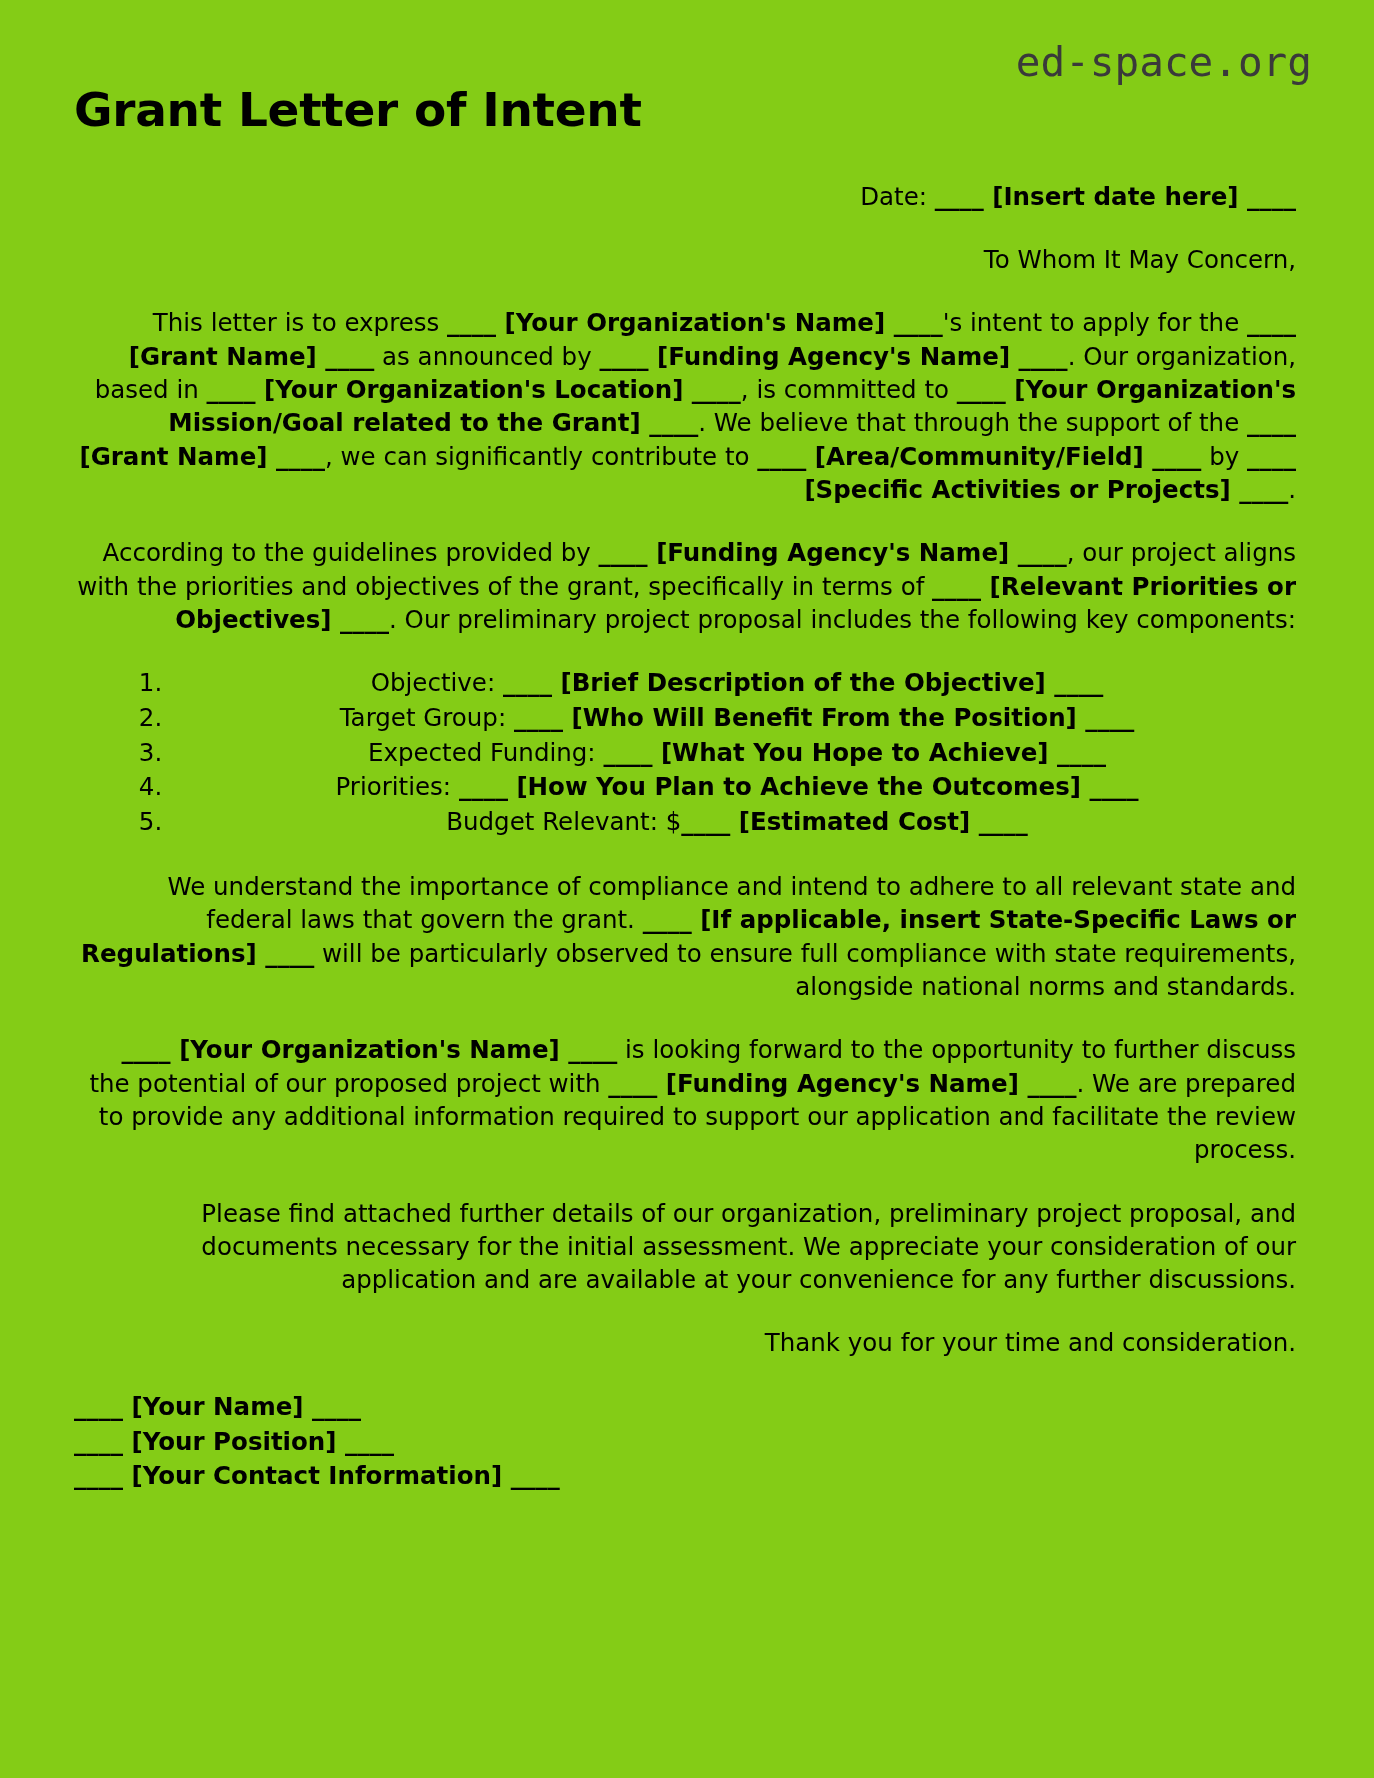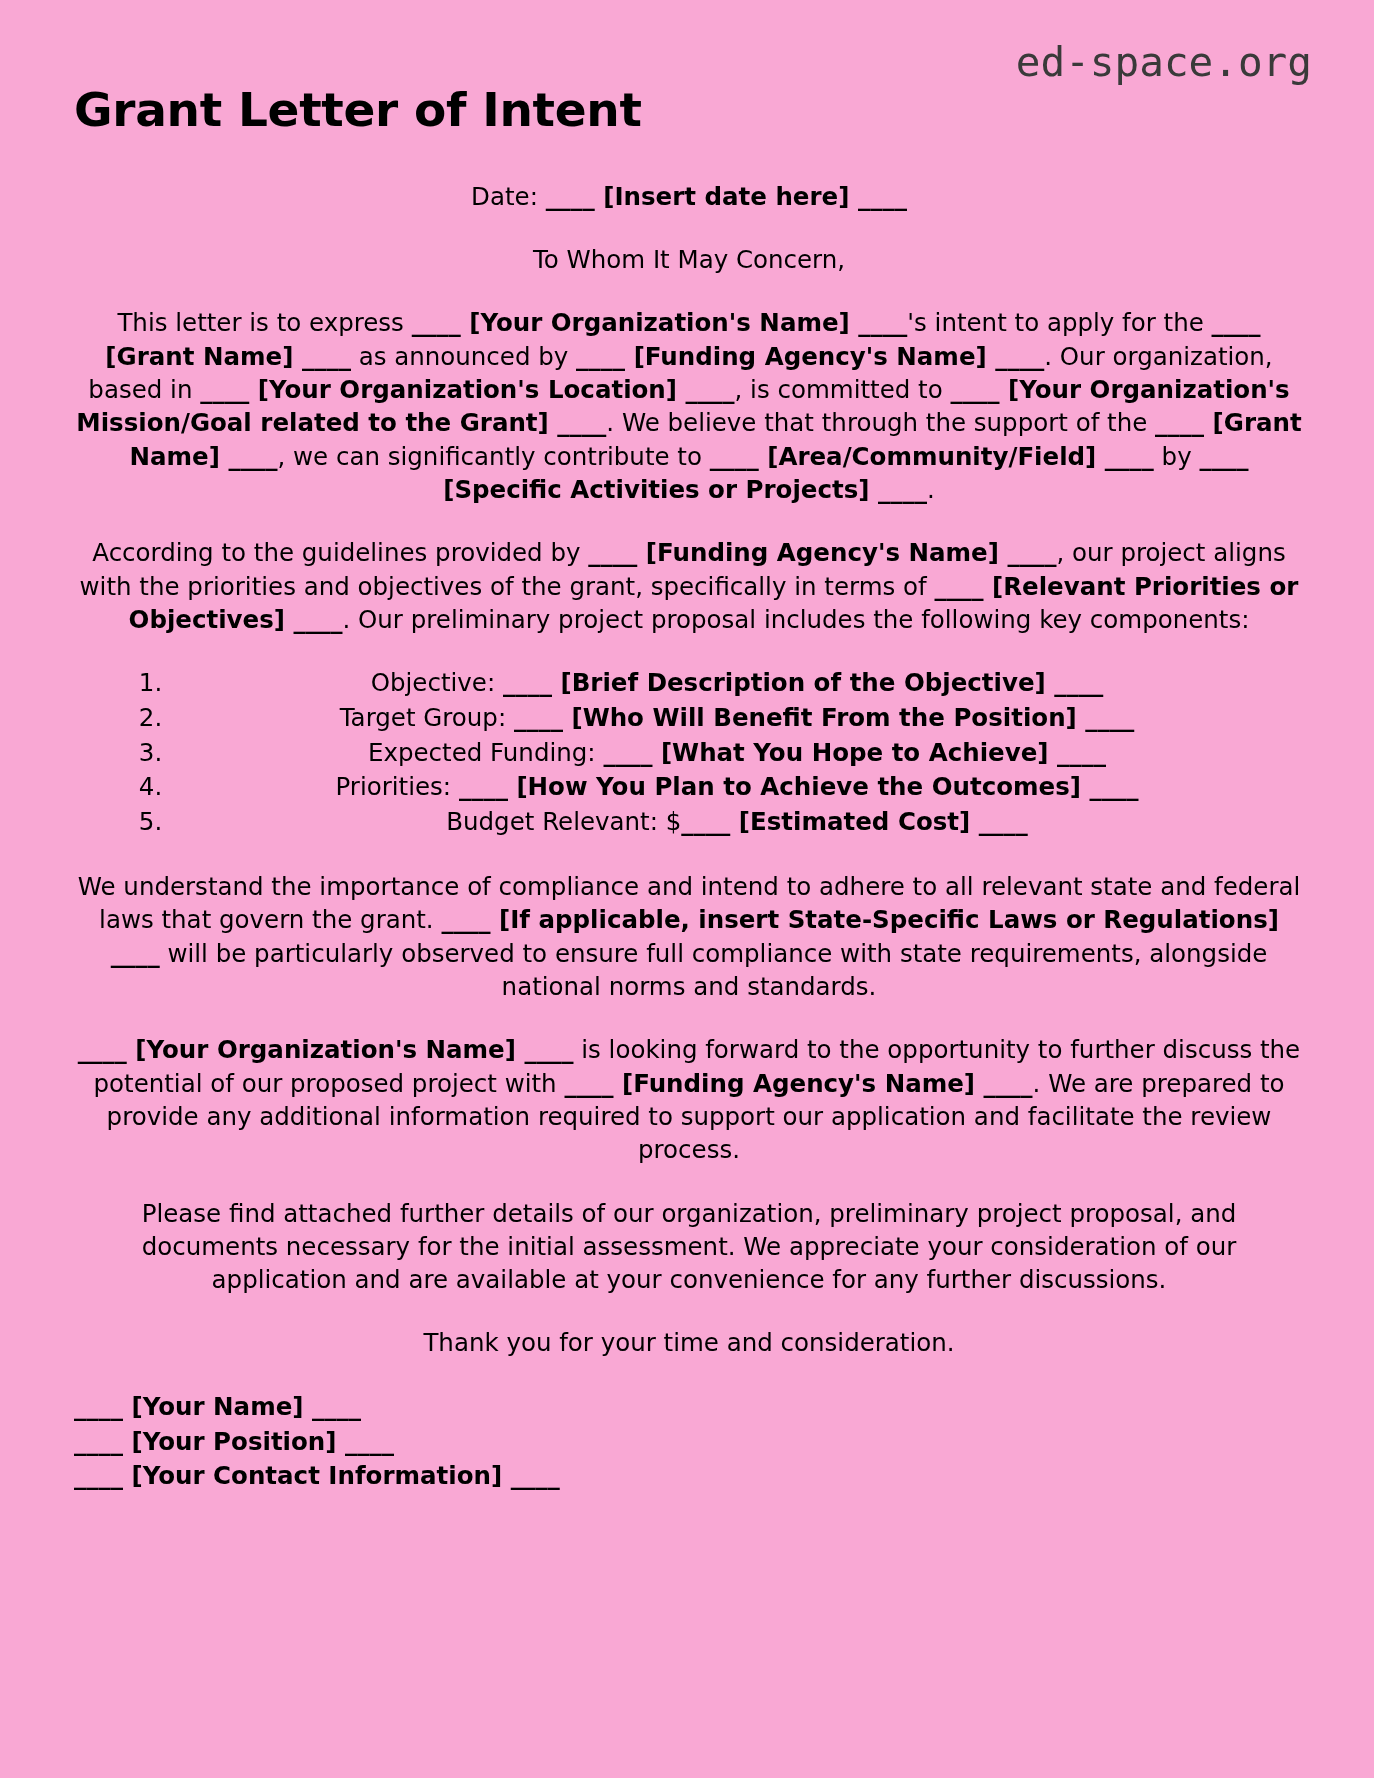--- a/index.html
+++ b/index.html
@@ -13,21 +13,21 @@
     font-family: "DejaVu Sans", sans-serif;
     color: #000000;
     position: relative;
     overflow: hidden;
   }
   .page {
     position: absolute;
     left: 0; top: 0;
     width: 1374px;
     height: 1778px;
-    background: #f9a8d4;
+    background: #84cc16;
   }
   .brand {
     position: absolute;
     right: 62px;
     top: 38px;
     font-family: "DejaVu Sans Mono", monospace;
     font-size: 41px;
     color: #3a3a3a;
     letter-spacing: 0px;
     white-space: nowrap;
@@ -41,22 +41,22 @@
   h1.title {
     font-size: 47px;
     font-weight: bold;
     margin: 0 0 44px 0;
     letter-spacing: -0.3px;
     line-height: 1.1;
   }
   p.para {
     font-size: 24.5px;
     line-height: 1.36;
-    margin: 0 0 30px 0;
-    text-align: center;
+    margin: 0 8px 30px 0;
+    text-align: right;
   }
   b { font-weight: bold; }
   .blank {
     font-weight: bold;
     letter-spacing: 0px;
   }
   ol.components {
     margin: 0 0 30px 0;
     padding-left: 96px;
     font-size: 24.5px;

